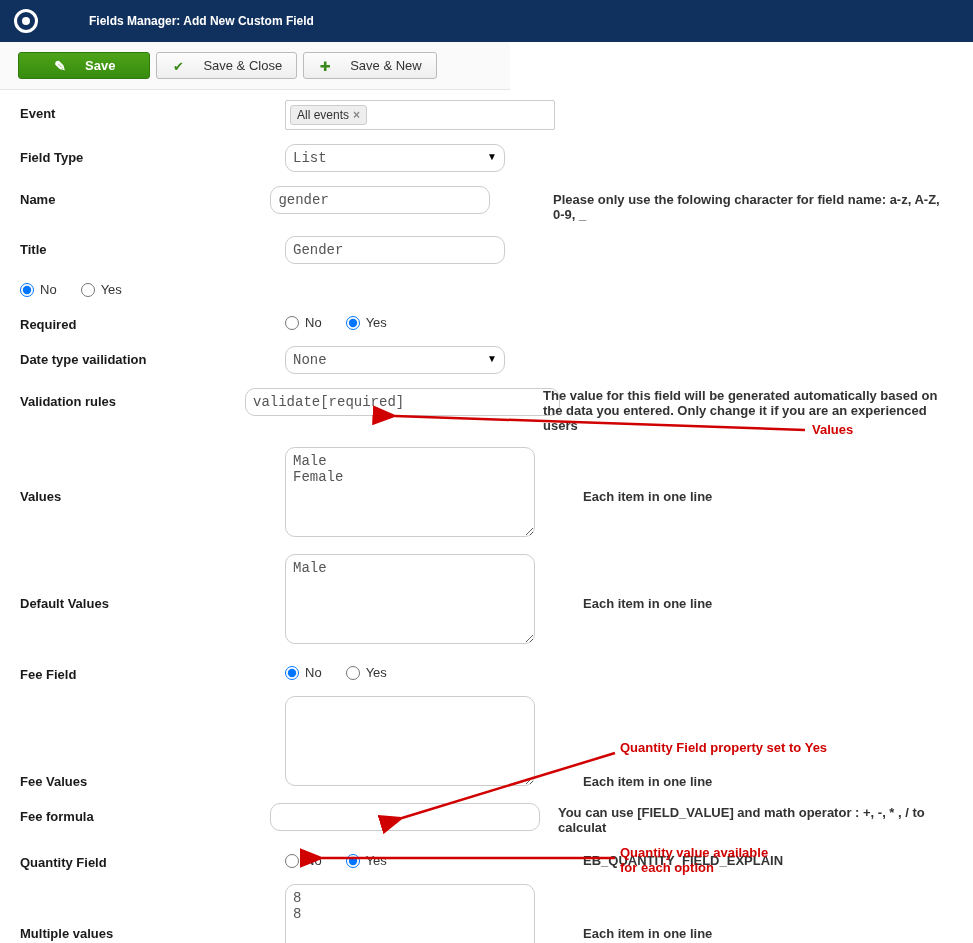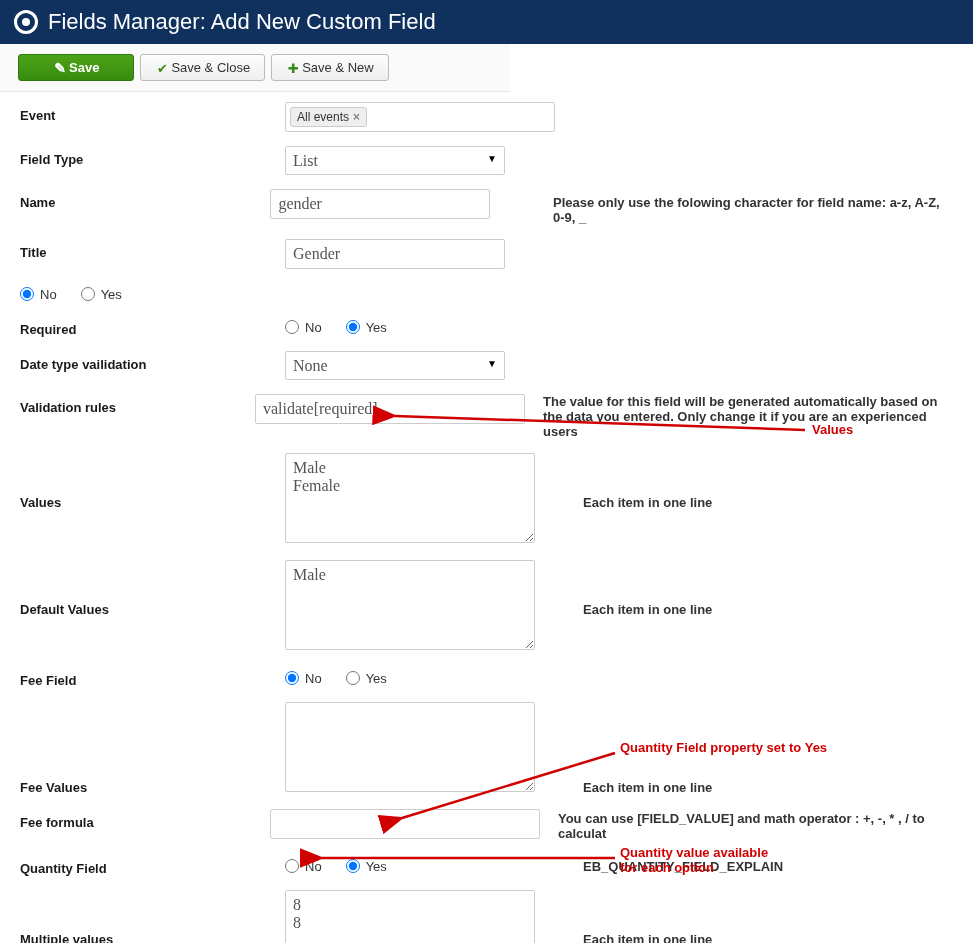--- a/index.html
+++ b/index.html
@@ -1,41 +1,41 @@
 <!DOCTYPE html>
 <html><head>
 <meta charset="utf-8">
 <style>
 * { box-sizing: border-box; margin: 0; padding: 0; }
 body { font-family: Arial, Helvetica, sans-serif; font-size: 13px; color: #333; background: #fff; position: relative; }
 .header { background: #10315e; color: #fff; padding: 9px 14px; display: flex; align-items: center; gap: 10px; }
 .header .logo { width: 24px; height: 24px; border: 3px solid #fff; border-radius: 50%; position: relative; }
 .header .logo::after { content: ""; position: absolute; width: 8px; height: 8px; background: #fff; border-radius: 50%; top: 50%; left: 50%; transform: translate(-50%,-50%); }
-.header h1 { font-size: 22px; font-weight: normal; }
+.header h1 { font-size: 12px; font-weight: bold; margin-left: 41px; }
 .toolbar { padding: 10px 18px; background: #fafafa; border-bottom: 1px solid #e5e5e5; display: flex; gap: 6px; width: 510px; }
-.btn { display: inline-flex; align-items: center; gap: 2px; padding: 5px 14px; font-size: 13px; border: 1px solid #bbb; border-radius: 3px; background: linear-gradient(#fdfdfd,#eee); cursor: pointer; color: #333; }
+.btn { display: inline-flex; align-items: center; gap: 18px; padding: 5px 14px; font-size: 13px; border: 1px solid #bbb; border-radius: 3px; background: linear-gradient(#fdfdfd,#eee); cursor: pointer; color: #333; }
 .btn-success { background: linear-gradient(#4da317,#378c0f); border-color: #2f7a0c; color: #fff; padding: 5px 34px; font-weight: bold; }
 .btn .ic { display: inline-block; width: 14px; height: 14px; }
 .ic-save { position: relative; }
 .ic-save::before { content: "✎"; color: #fff; font-size: 14px; line-height: 14px; }
 .ic-check::before { content: "✔"; color: #3a8a1a; font-size: 13px; }
 .ic-plus::before { content: "✚"; color: #3a8a1a; font-size: 13px; }
 .ic-cancel::before { content: "✖"; color: #fff; background: #b52020; border-radius: 50%; width: 13px; height: 13px; display: inline-flex; align-items: center; justify-content: center; font-size: 9px; }
 .form { padding: 10px 20px; }
 .row { display: flex; align-items: flex-start; margin-bottom: 14px; }
 .row .lbl { width: 265px; font-weight: bold; color: #1a1a1a; padding-top: 6px; font-size: 13px; }
 .row .ctrl { width: 280px; }
 .row .hint { margin-left: 18px; color: #333; font-size: 13px; padding-top: 6px; max-width: 400px; font-weight: bold; }
-input[type=text], select, textarea { width: 220px; padding: 5px 7px; border: 1px solid #ccc; border-radius: 2px; font-size: 16px; font-family: Liberation Serif, serif; color: #555; }
+input[type=text], select, textarea { width: 220px; padding: 5px 7px; border: 1px solid #ccc; border-radius: 10px; font-size: 14px; font-family: Liberation Mono, monospace; color: #555; }
 textarea { width: 250px; height: 90px; resize: both; }
 .tag-input { width: 270px; border: 1px solid #ccc; border-radius: 2px; padding: 4px; }
 .tag { display: inline-flex; align-items: flex-start; background: #eee; border: 1px solid #ccc; border-radius: 3px; padding: 2px 6px; font-size: 12px; gap: 4px; }
 .tag .x { color: #888; cursor: pointer; font-weight: bold; }
 .radio-group { display: flex; gap: 24px; padding-top: 4px; }
-.radio-group label { display: flex; align-items: flex-start; gap: 6px; font-size: 13px; cursor: pointer; }
+.radio-group label { display: flex; align-items: flex-end; gap: 6px; font-size: 13px; cursor: pointer; }
 .radio-group input[type=radio] { width: 14px; height: 14px; cursor: pointer; }
 .annotation { position: absolute; color: #d10000; font-weight: bold; font-size: 13px; pointer-events: none; }
 .arrow { position: absolute; pointer-events: none; }
 .arrow svg { overflow: visible; }
 select { width: 220px; appearance: none; background: #fff; padding-right: 24px; }
 .select-wrap { position: relative; display: inline-block; }
 .select-wrap::after { content: "▼"; position: absolute; right: 8px; top: 7px; font-size: 10px; pointer-events: none; color: #000; }
 </style>
 </head>
 <body>
@@ -133,21 +133,21 @@
       <span class="select-wrap">
         <select>
           <option>None</option>
         </select>
       </span>
     </div>
   </div>
 
   <div class="row">
     <div class="lbl">Validation rules</div>
-    <div class="ctrl"><input type="text" style="width: 270px;" value="validate[required]"></div>
+    <div class="ctrl"><input type="text" style="width: 315px;" value="validate[required]"></div>
     <div class="hint" style="max-width:410px;padding-top:0">The value for this field will be generated automatically based on the data you entered. Only change it if you are an experienced users</div>
   </div>
 
   <div class="row" style="align-items:center">
     <div class="lbl">Values</div>
     <div class="ctrl"><textarea style="">Male
 Female</textarea></div>
     <div class="hint">Each item in one line</div>
   </div>
 

